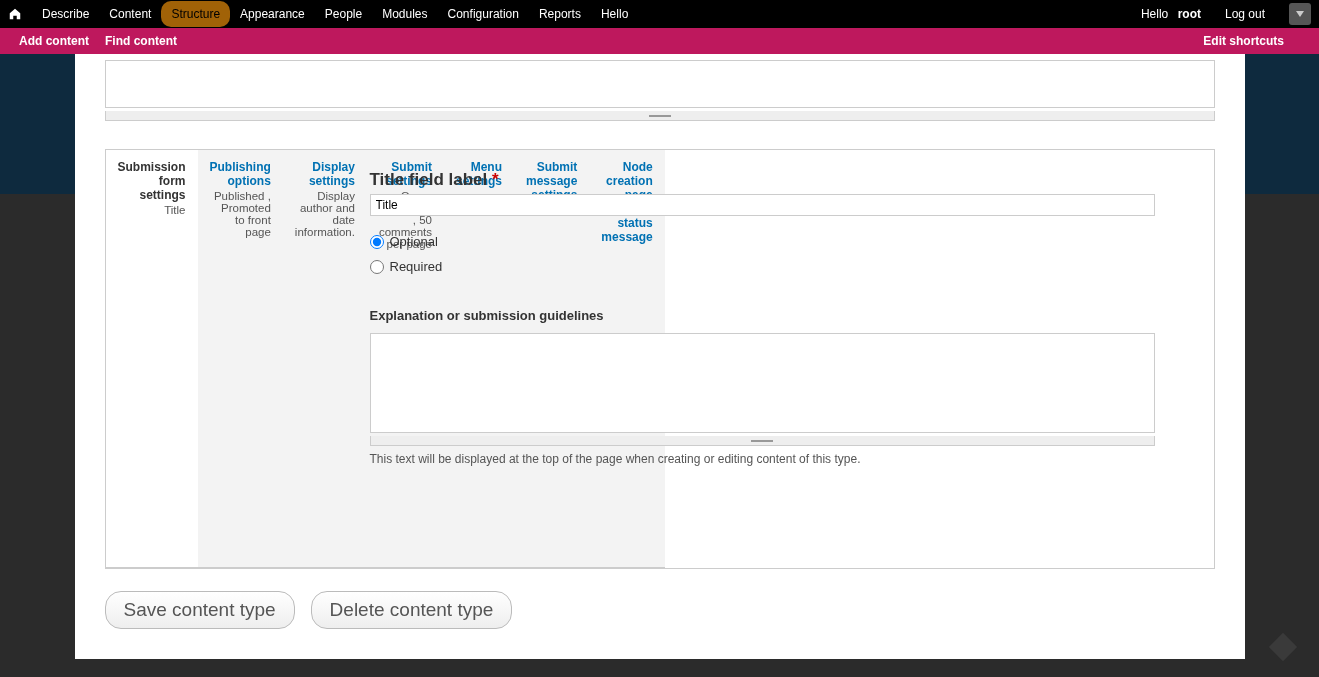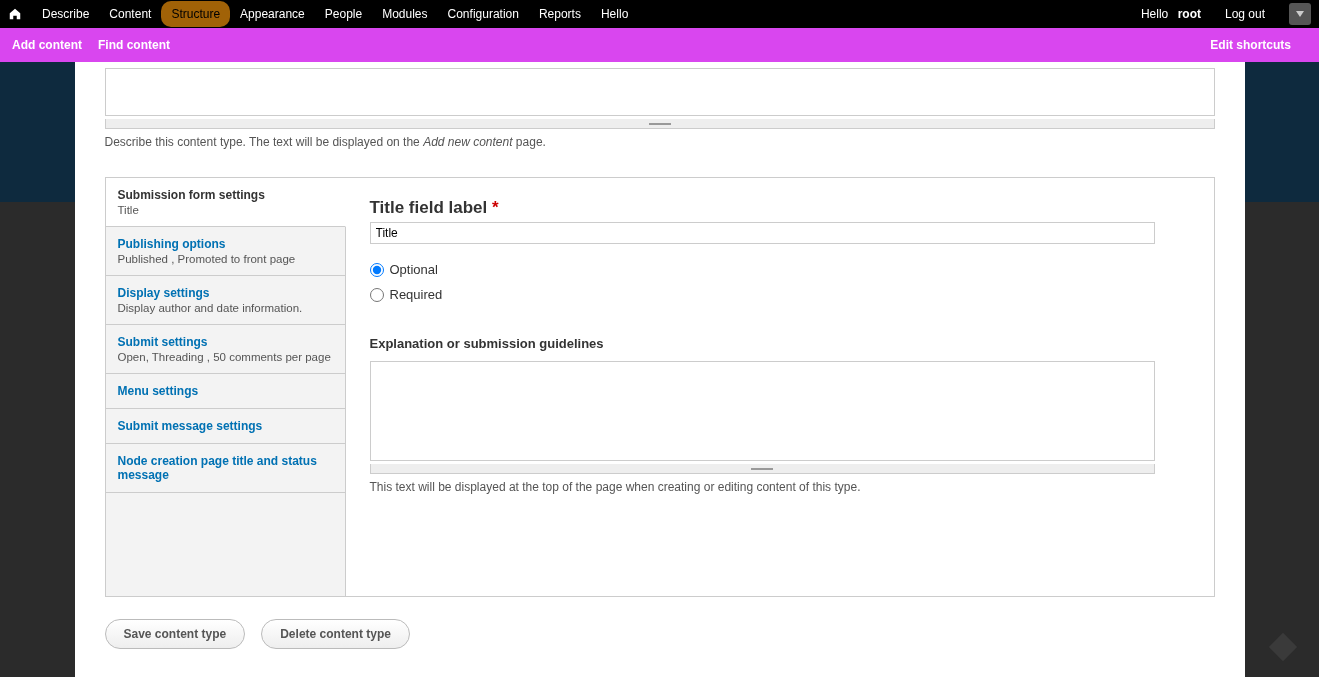--- a/index.html
+++ b/index.html
@@ -39,25 +39,25 @@
   .toolbar .right span { padding: 0 6px; }
   .toolbar .right b { font-weight: bold; }
   .toolbar .dropdown-toggle {
     width: 22px; height: 22px; background:#555; border-radius:3px;
     display:flex; align-items:center; justify-content:center;
     cursor:pointer; margin-left:6px;
   }
   .toolbar .dropdown-toggle svg{ fill:#ccc; width:8px; height:6px;}
   
   .shortcut-bar {
-    background: #d946ef;
-    height: 34px;
+    background: #be185d;
+    height: 26px;
     display: flex;
     align-items: center;
-    padding: 0 12px;
+    padding: 0 19px;
     color: #fff;
     font-size: 12px;
   }
   .shortcut-bar a {
     color: #fff; text-decoration: none; font-weight: bold;
     margin-right: 16px; cursor: pointer;
   }
   .shortcut-bar .right { margin-left: auto; }
   
   .backdrop {
@@ -109,21 +109,21 @@
   .vtabs {
     border:1px solid #ccc;
     margin-top: 28px;
     display:flex;
     min-height: 420px;
   }
   .vtabs-menu {
     width: 240px;
     background:#f3f3f3;
     border-right:1px solid #ccc;
-    display:flex; flex-direction:column;
+    display:flex; flex-direction:row;text-align:right;
   }
   .vtab {
     border-bottom:1px solid #ccc;
     padding:10px 12px;
     cursor:pointer;
     background:#f3f3f3;
   }
   .vtab.active{
     background:#fff;
     border-right:1px solid #fff;
@@ -162,25 +162,24 @@
     width:785px; max-width:100%;
   }
   .explain-help{ color:#555; font-size:12px; margin-top:6px; }
   
   .actions{ margin-top:22px; display:flex; gap:16px; }
   .btn{
     border:1px solid #bbb;
     border-radius:16px;
     background:linear-gradient(#fff,#eee);
     padding:7px 18px;
-    font-size:12px;
+    font-size:19px;
     color:#555;
     cursor:pointer;
     font-family:inherit;
-    font-weight:bold;
   }
   
   .corner-icon{
     position:fixed; right:26px; bottom:20px; width:20px;height:20px;
     transform:rotate(45deg);
     background:#3a3a3a;
     z-index:0;
   }
 </style>
 </head>
@@ -221,23 +220,20 @@
 </div>
 
 <div class="backdrop">
   <div class="page">
 
     <div class="desc-block">
       <textarea class="desc-textarea" style=""></textarea>
       <div class="grippie">
           <span></span>
         </div>
-      <div class="help-text">
-        <span>Describe this content type. The text will be displayed on the </span><em>Add new content</em><span> page.</span>
-      </div>
     </div>
 
     <div class="vtabs">
       <div class="vtabs-menu">
         <div class="vtab active">
           <div class="vtab-title">Submission form settings</div>
           <div class="vtab-summary">Title</div>
         </div>
         <div class="vtab">
           <div class="vtab-title">Publishing options</div>

